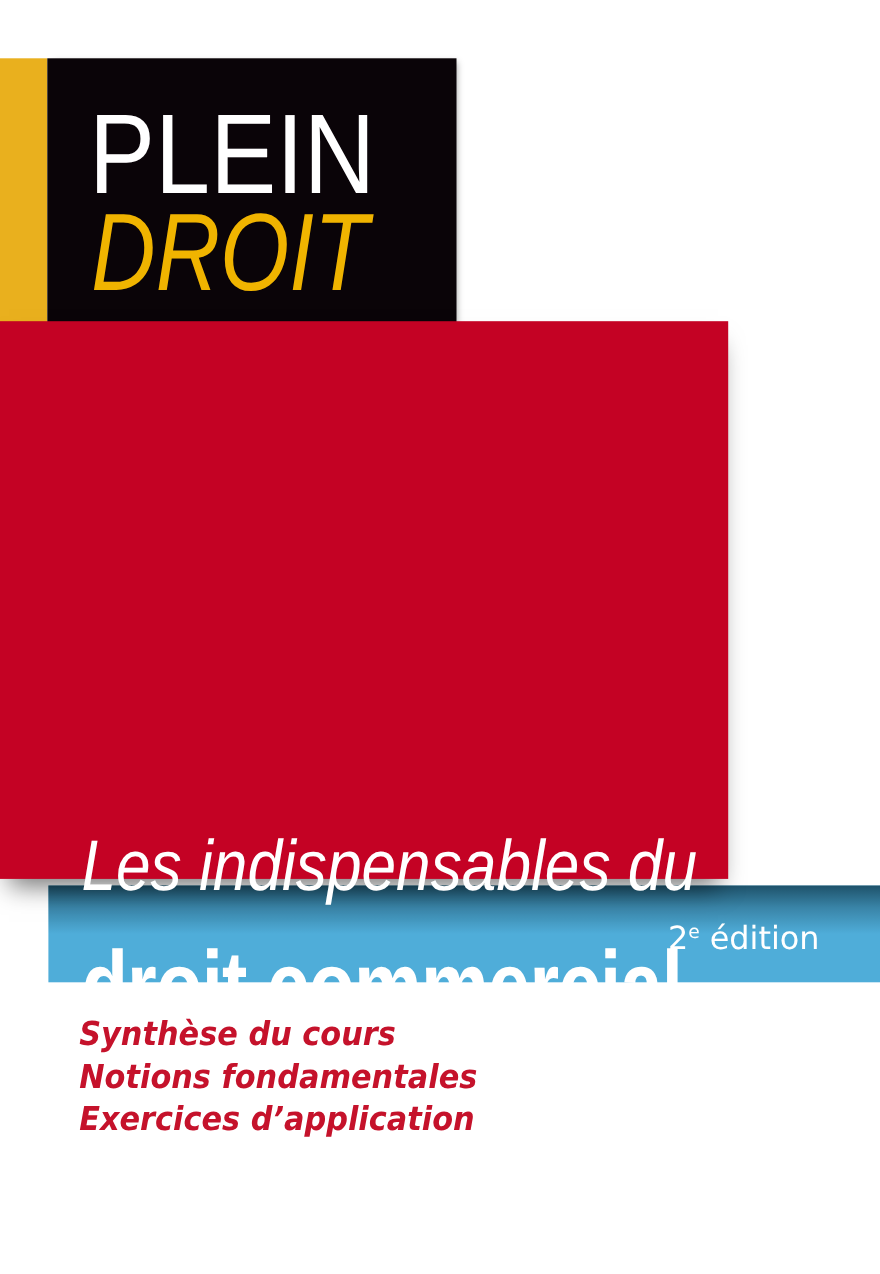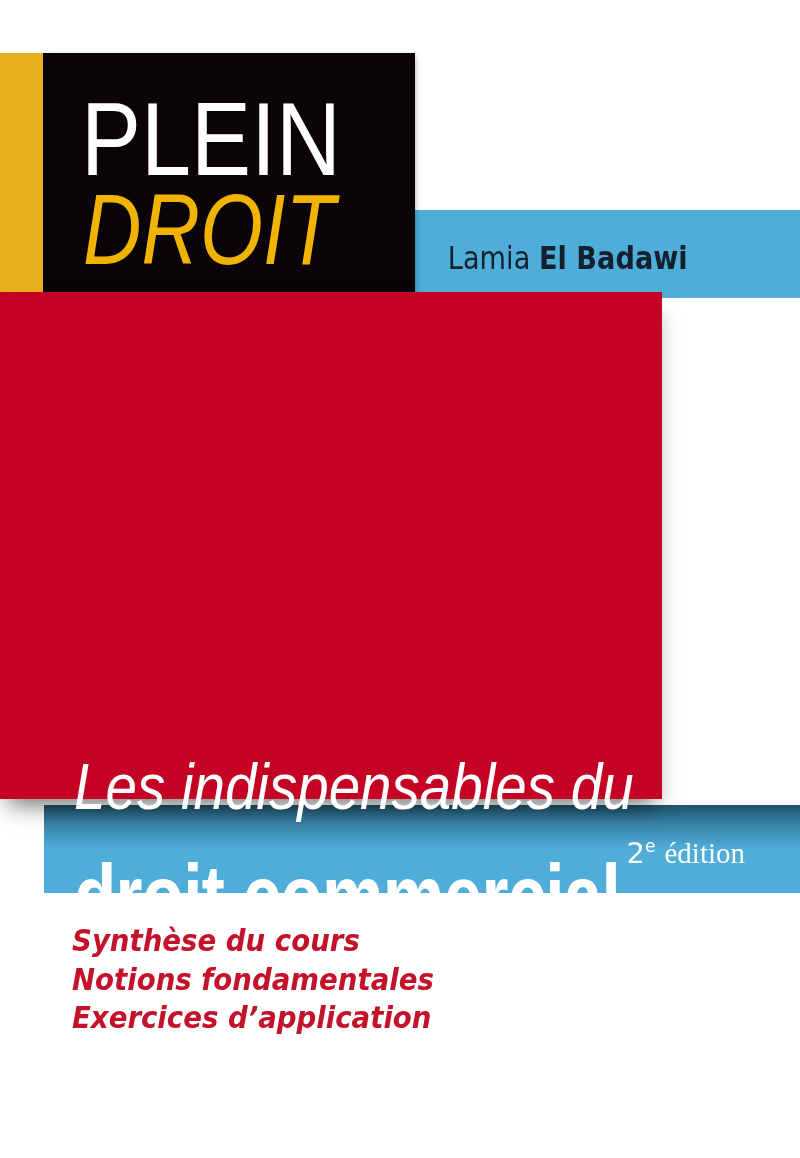--- a/index.html
+++ b/index.html
@@ -40,41 +40,38 @@
   .title-line2{position:absolute;left:74px;top:560px;color:#fff;font-family:"Liberation Sans",sans-serif;
     font-weight:bold;font-size:90px;line-height:1;white-space:nowrap;transform:scaleX(.77);transform-origin:left top;
     letter-spacing:-1px;}
 
   
   .edition-band{position:absolute;left:44px;top:805px;width:756px;height:88px;z-index:1;
     background:linear-gradient(180deg, rgba(0,26,38,.62) 0px, rgba(0,26,38,.28) 20px, rgba(0,26,38,0) 44px),var(--blue);
     display:flex;align-items:center;justify-content:flex-end;padding-right:55px;}
   .edition-label{color:#fff;font-size:29px;white-space:nowrap;transform:translateY(4px);}
   .edition-label sup{font-size:17px;vertical-align:super;line-height:0;}
-  .edition-word{margin-left:9px;font-family:Liberation Serif, serif;}
+  .edition-word{margin-left:9px;}
 
   
   .features{position:absolute;left:72px;top:922px;z-index:5;color:#C5122B;
     font-size:30px;font-weight:bold;font-style:italic;line-height:38.5px;white-space:nowrap;
     transform:scaleX(.92);transform-origin:left top;}
 
   
   .publisher-box{position:absolute;left:440px;top:893px;width:360px;height:210px;background:var(--yellow);z-index:1;}
   .publisher-box svg{position:absolute;left:78px;top:56px;}
 </style>
 </head>
 <body>
 
 <div class="cover">
 
   <div class="left-strip"></div>
 
-  <div class="author-band">
-    <div class="author-name"><span>Lamia</span>&nbsp;<b>El Badawi</b></div>
-  </div>
 
   <div class="series-box">
     <svg width="334" height="245" viewBox="0 0 334 245">
       <text x="168" y="122" text-anchor="middle" textLength="260" lengthAdjust="spacingAndGlyphs" font-family="Liberation Sans, sans-serif" font-size="103" fill="#FFFFFF">PLEIN</text>
       <text x="166" y="211" text-anchor="middle" textLength="252" lengthAdjust="spacingAndGlyphs" font-family="Liberation Sans, sans-serif" font-size="100" font-style="italic" fill="#F0B400">DROIT</text>
     </svg>
   </div>
 
   <div class="red-box">
     <div class="title-line1">Les indispensables du</div>

